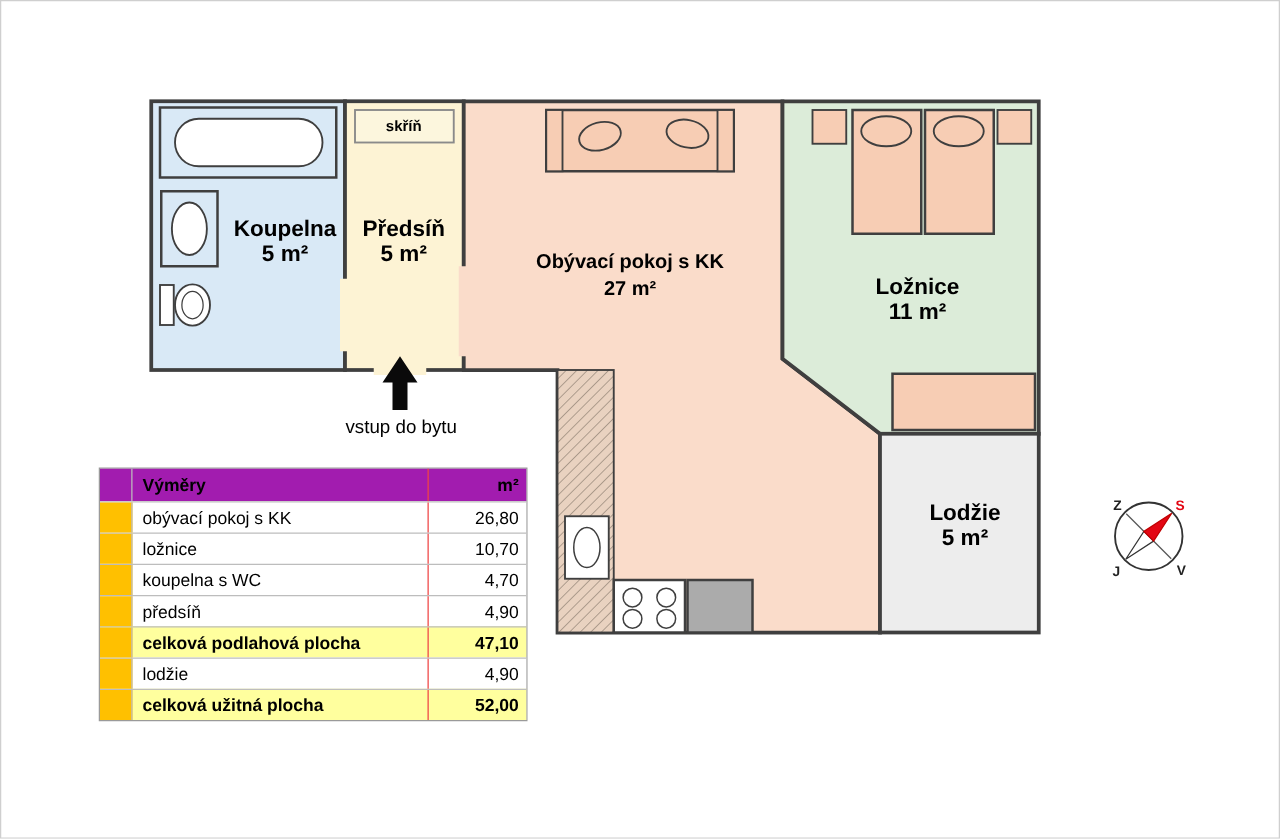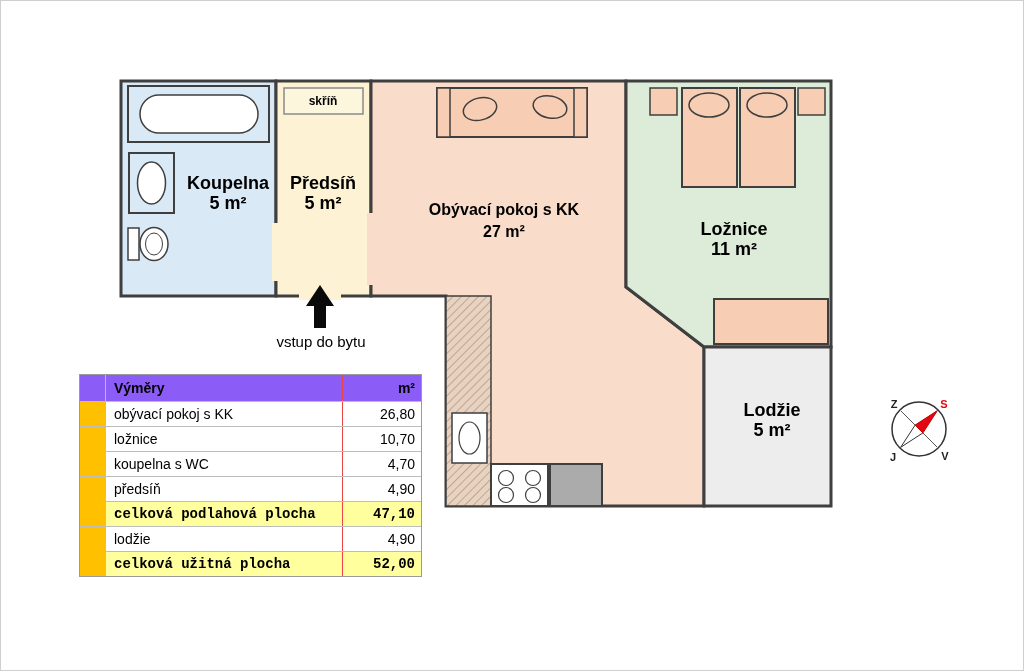--- a/index.html
+++ b/index.html
@@ -25,21 +25,21 @@
   }
 
   
   .areas-table{
     position:absolute;left:78px;top:373px;width:343px;
     border:1px solid #9a9a9a;font-size:14px;background:#fff;box-sizing:border-box;
   }
   .t-row{display:flex;height:24px;align-items:stretch;background:#fff;}
   .t-row + .t-row{border-top:1px solid #bdbdbd;}
   .t-header{height:26px;font-weight:bold;}
-  .t-highlight{font-weight:bold;font-family:Liberation Mono, monospace;}
+  .t-highlight{font-weight:bold;}
   .t-gutter{width:25px;border-right:1px solid #bdbdbd;}
   .t-label{flex:1;display:flex;align-items:center;padding-left:8px;}
   .t-value{
     width:72px;border-left:1px solid #ef4444;
     display:flex;align-items:center;justify-content:flex-end;padding-right:6px;
   }
 </style>
 </head>
 <body>
 
@@ -144,21 +144,21 @@
   <div class="room-label" style="left:771px;top:399px;">
     <div>Lodžie</div>
     <div>5 m²</div>
   </div>
 
   <div class="closet-label" style="left:322px;top:93px;">skříň</div>
 
   <div class="entry-label" style="left:320px;top:332px;">vstup do bytu</div>
 
   <div class="areas-table">
-    <div class="t-row t-header" style="background:#8b5cf6;">
+    <div class="t-row t-header" style="background:#a21caf;">
       <div class="t-gutter"></div>
       <div class="t-label">Výměry</div>
       <div class="t-value">m²</div>
     </div>
 
     <div class="t-row">
       <div class="t-gutter" style="background:#ffc000;"></div>
       <div class="t-label">obývací pokoj s KK</div>
       <div class="t-value">26,80</div>
     </div>

